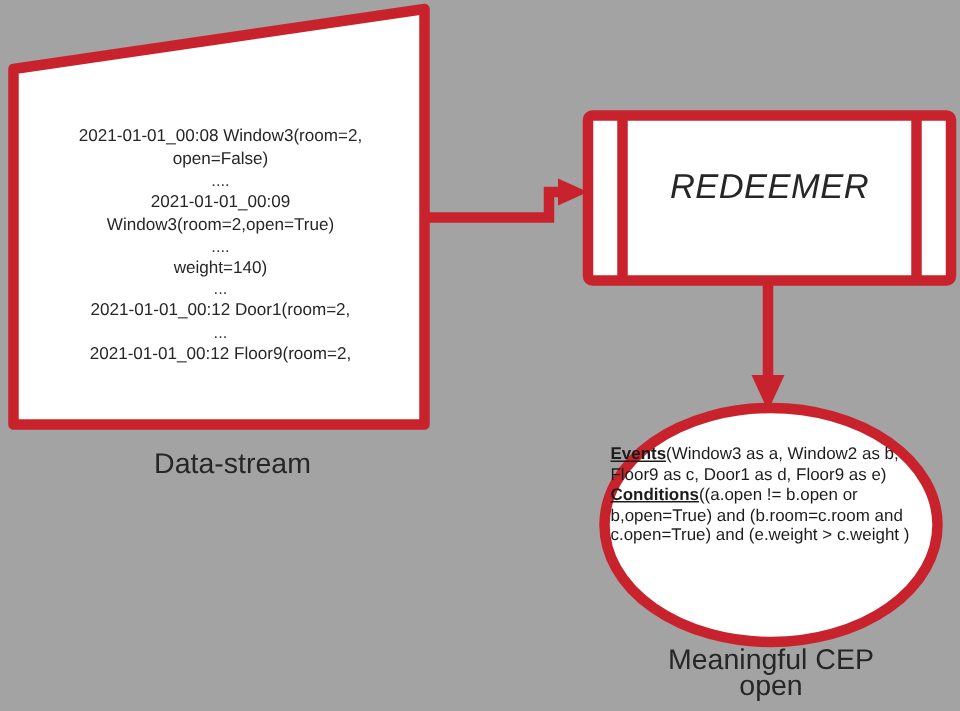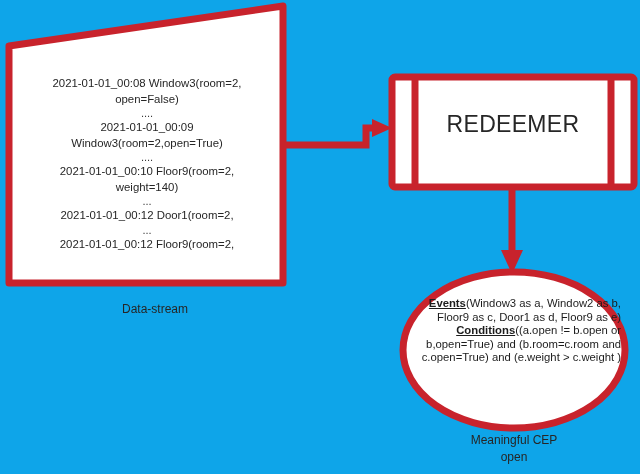--- a/index.html
+++ b/index.html
@@ -4,21 +4,21 @@
 <style>
   html, body {
     margin: 0;
     padding: 0;
     background: #ffffff;
   }
   #canvas {
     position: relative;
     width: 640px;
     height: 474px;
-    background: #0ea5e9;
+    background: #a3a3a3;
     font-family: "Liberation Sans", sans-serif;
     overflow: hidden;
   }
   svg.layer {
     position: absolute;
     left: 0;
     top: 0;
     width: 640px;
     height: 474px;
     pointer-events: none;
@@ -50,21 +50,21 @@
     font-size: 11px;
     line-height: 13px;
     color: #3a3a3a;
   }
 
   
   .caption {
     position: absolute;
     text-align: center;
     color: #262626;
-    font-size: 12px;
+    font-size: 19px;
     line-height: 17px;
   }
   #caption-datastream {
     left: 55px;
     top: 301px;
     width: 200px;
   }
   #caption-cep {
     left: 414px;
     top: 432px;
@@ -75,29 +75,30 @@
   .redeemer-label {
     position: absolute;
     left: 404px;
     top: 110px;
     width: 218px;
     text-align: center;
     color: #262626;
     font-size: 23px;
     line-height: 28px;
     letter-spacing: 0.3px;
+    font-style: italic;
   }
 
   
   .rule-text {
     position: absolute;
     left: 407px;
     top: 297px;
     width: 214px;
-    text-align: right;
+    text-align: left;
     color: #1c1c1c;
     font-size: 11.3px;
     line-height: 13.6px;
   }
   .rule-key {
     font-weight: bold;
     text-decoration: underline;
   }
 </style>
 </head>
@@ -128,21 +129,20 @@
     <ellipse cx="514" cy="350" rx="111" ry="78" fill="#ffffff" stroke="#C8232C" stroke-width="7"></ellipse>
   </svg>
 
   <div class="stream-text">
     <span class="stream-line">2021-01-01_00:08  Window3(room=2,</span>
     <span class="stream-line">open=False)</span>
     <span class="stream-dots">....</span>
     <span class="stream-line">2021-01-01_00:09</span>
     <span class="stream-line">Window3(room=2,open=True)</span>
     <span class="stream-dots">....</span>
-    <span class="stream-line">2021-01-01_00:10 Floor9(room=2,</span>
     <span class="stream-line">weight=140)</span>
     <span class="stream-dots">...</span>
     <span class="stream-line">2021-01-01_00:12 Door1(room=2,</span>
     <span class="stream-dots">...</span>
     <span class="stream-line">2021-01-01_00:12 Floor9(room=2,</span>
   </div>
 
   <div class="caption" id="caption-datastream">Data-stream</div>
 
   <div class="redeemer-label">REDEEMER</div>

